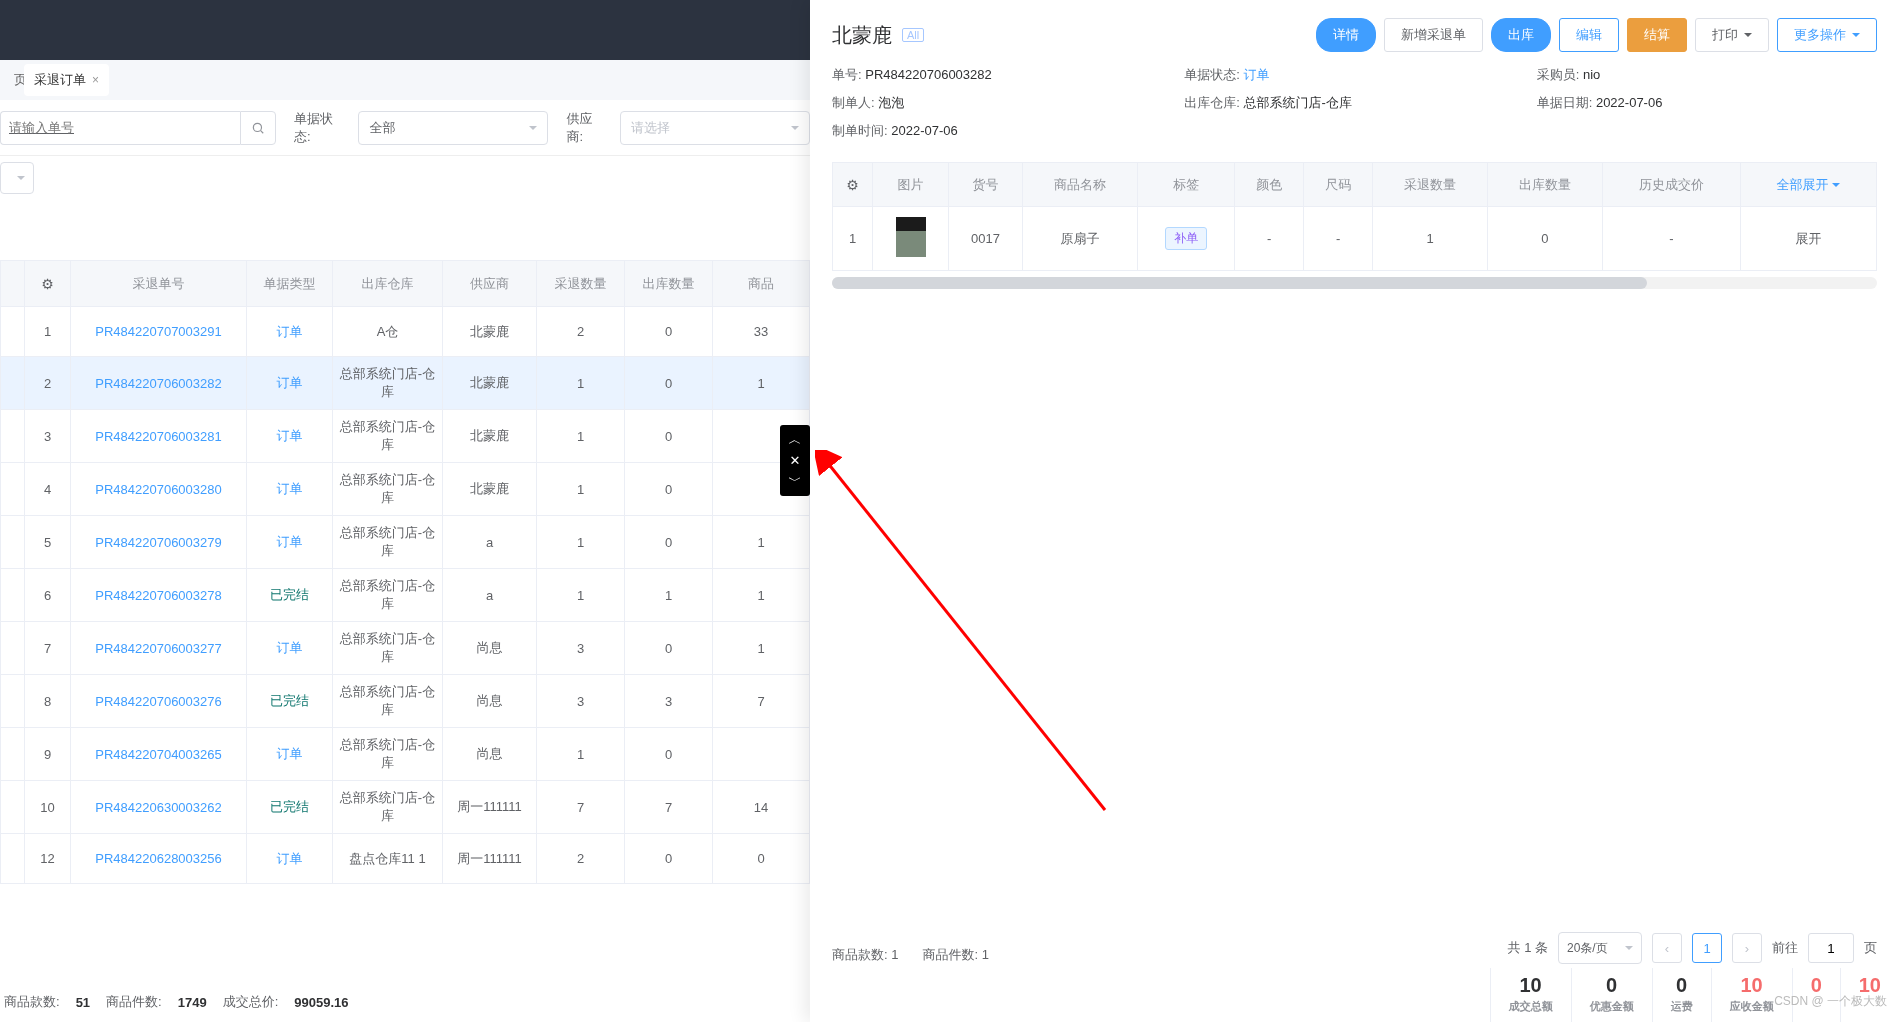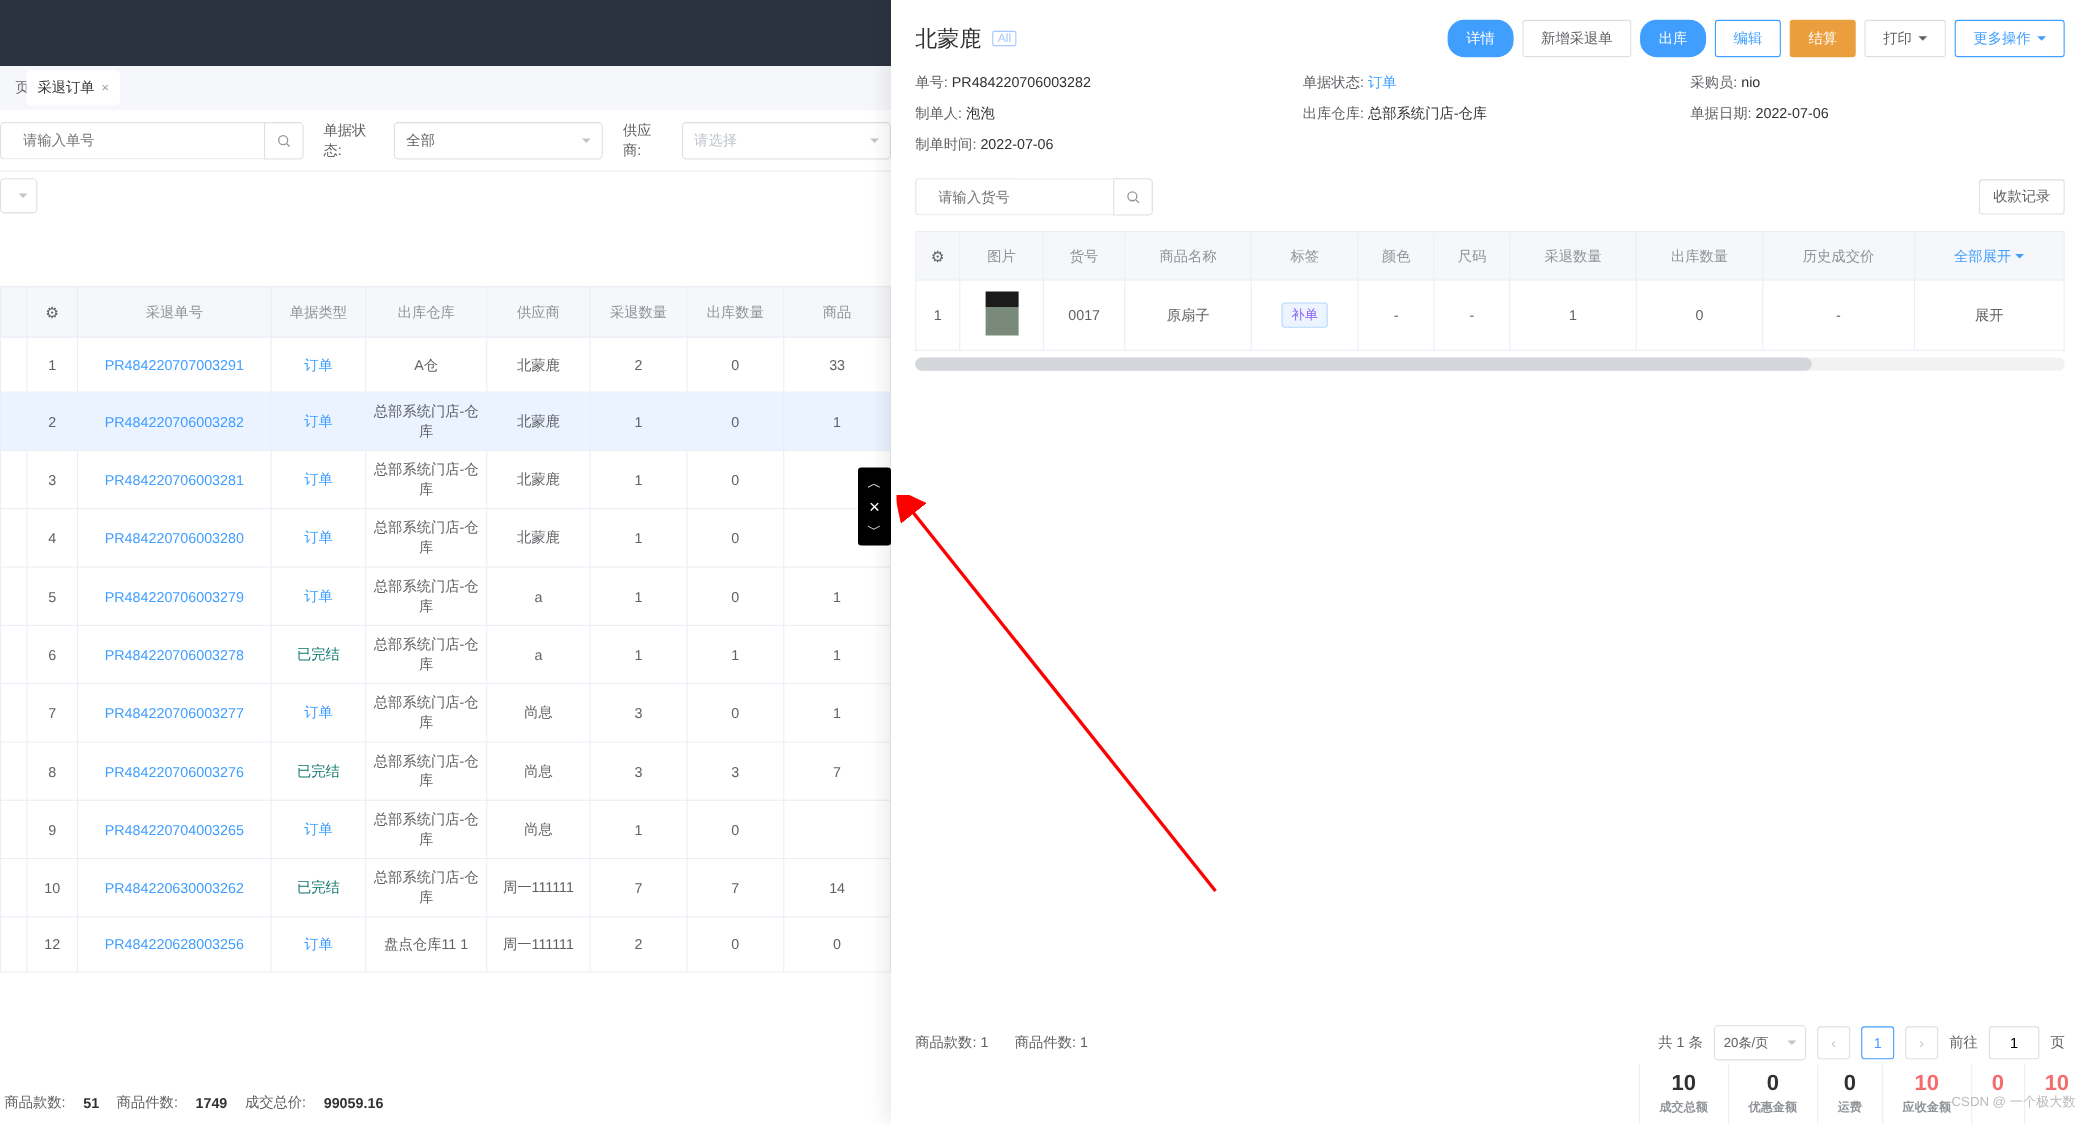--- a/index.html
+++ b/index.html
@@ -5,21 +5,21 @@
 * { box-sizing: border-box; margin: 0; padding: 0; }
 body { font-family: -apple-system, "PingFang SC", "Microsoft YaHei", sans-serif; font-size: 13px; color: #333; background: #fff; overflow: hidden; width: 1899px; height: 1022px; position: relative; }
 .top-dark { height: 60px; background: #2c3340; width: 810px; }
 .tabs-bar { height: 40px; background: #f5f7fa; display: flex; align-items: center; padding: 0 4px; width: 810px; }
 .tab { padding: 0 10px; height: 32px; display: flex; align-items: center; gap: 6px; font-size: 13px; color: #666; border-radius: 4px; }
 .tab.home { width: 20px; }
 .tab.active { background: #fff; color: #333; }
 .tab .close { color: #999; font-size: 12px; cursor: pointer; }
 .filter-bar { height: 56px; display: flex; align-items: center; padding: 0 0 0 0; gap: 18px; border-bottom: 1px solid #eee; width: 810px; }
 .search-box { display: flex; }
-.search-box input { width: 240px; height: 34px; border: 1px solid #dcdfe6; border-right: none; border-radius: 4px 0 0 4px; padding: 0 20px; font-size: 13px; color: #606266; outline: none; }
+.search-box input { width: 240px; height: 34px; border: 1px solid #dcdfe6; border-right: none; border-radius: 4px 0 0 4px; padding: 0 8px; font-size: 13px; color: #606266; outline: none; text-decoration: underline; }
 .search-box .btn { width: 36px; height: 34px; border: 1px solid #dcdfe6; border-radius: 0 4px 4px 0; background: #fff; display: flex; align-items: center; justify-content: center; color: #909399; cursor: pointer; }
 .filter-label { color: #606266; }
 .select-box { min-width: 190px; height: 34px; border: 1px solid #dcdfe6; border-radius: 4px; padding: 0 26px 0 10px; position: relative; display: flex; align-items: center; color: #606266; cursor: pointer; }
 .select-box::after { content: ""; position: absolute; right: 10px; top: 14px; border: 4px solid transparent; border-top-color: #c0c4cc; }
 .select-box.placeholder { color: #c0c4cc; }
 .small-select { height: 32px; border: 1px solid #dcdfe6; border-radius: 4px; padding: 0 24px 0 8px; position: relative; display: flex; align-items: center; color: #606266; font-size: 12px; cursor: pointer; background: #fff; }
 .small-select::after { content: ""; position: absolute; right: 8px; top: 13px; border: 4px solid transparent; border-top-color: #c0c4cc; }
 .tool-row { height: 44px; display: flex; align-items: center; padding: 0 0; width: 810px; }
 .left-table { position: absolute; left: 0; top: 260px; width: 810px; }
 .left-table table { width: 100%; border-collapse: collapse; table-layout: fixed; }
@@ -56,21 +56,21 @@
 .dp-table td { height: 58px; }
 .tag-blue { display: inline-block; padding: 2px 8px; border: 1px solid #b3d8ff; background: #ecf5ff; color: #8b5cf6; border-radius: 3px; font-size: 12px; }
 .thumb { width: 30px; height: 40px; background: linear-gradient(#1b1b1b 0 35%, #7a8a7a 35% 100%); display: inline-block; }
 .expand-all { color: #409eff; display: inline-flex; align-items: center; gap: 4px; }
 .expand-all::after { content: ""; border: 4px solid transparent; border-top-color: #409eff; margin-top: 4px; }
 .scrollbar-h { height: 12px; margin: 6px 22px 0 22px; background: #f2f2f2; border-radius: 6px; position: relative; }
 .scrollbar-h .thumb-bar { position: absolute; left: 0; top: 0; bottom: 0; width: 78%; background: #d3d6db; border-radius: 6px; }
 .floating-nav { position: absolute; left: 780px; top: 425px; width: 30px; background: #000; border-radius: 3px; display: flex; flex-direction: column; align-items: center; padding: 4px 0; z-index: 20; }
 .floating-nav span { color: #fff; font-size: 13px; padding: 2px 0; cursor: pointer; }
 .arrow-svg { position: absolute; left: 815px; top: 450px; pointer-events: none; z-index: 15; }
-.dp-footer { position: absolute; bottom: 58px; left: 0; right: 0; padding: 0 22px; display: flex; align-items: center; gap: 24px; font-size: 13px; color: #606266; }
+.dp-footer { position: absolute; bottom: 58px; left: 0; right: 0; padding: 0 22px; display: flex; align-items: flex-end; gap: 24px; font-size: 13px; color: #606266; }
 .pager { margin-left: auto; display: flex; align-items: center; gap: 10px; }
 .pgbtn { width: 30px; height: 30px; border: 1px solid #dcdfe6; border-radius: 3px; display: inline-flex; align-items: center; justify-content: center; color: #c0c4cc; cursor: pointer; }
 .pgbtn.active { border-color: #409eff; color: #409eff; }
 .pginput { width: 46px; height: 30px; border: 1px solid #dcdfe6; border-radius: 3px; text-align: center; }
 .dp-totals { position: absolute; bottom: 0; right: 0; display: flex; }
 .tot-cell { padding: 6px 18px 8px 18px; text-align: center; border-left: 1px solid #ebeef5; }
 .tot-cell .num { font-size: 20px; font-weight: 700; color: #303133; }
 .tot-cell .num.red { color: #f56c6c; }
 .tot-cell .lbl { font-size: 11px; color: #909399; margin-top: 2px; font-weight: bold; }
 .watermark { position: absolute; right: 12px; bottom: 12px; font-size: 12px; color: #bbb; }
@@ -303,32 +303,20 @@
       <div><span>单号:</span> <span class="val">PR484220706003282</span></div>
       <div><span>单据状态:</span> <span class="val link-v">订单</span></div>
       <div><span>采购员:</span> <span class="val">nio</span></div>
       <div><span>制单人:</span> <span class="val">泡泡</span></div>
       <div><span>出库仓库:</span> <span class="val">总部系统门店-仓库</span></div>
       <div><span>单据日期:</span> <span class="val">2022-07-06</span></div>
       <div><span>制单时间:</span> <span class="val">2022-07-06</span></div>
     </div>
   </div>
 
-  <div class="dp-search">
-    <div class="search-box">
-      <input style="width: 180px;" placeholder="请输入货号">
-      <div class="btn">
-        <svg width="14" height="14" viewBox="0 0 24 24" fill="none" stroke="currentColor" stroke-width="2">
-            <circle cx="11" cy="11" r="7"></circle>
-            <line x1="21" y1="21" x2="16.6" y2="16.6"></line>
-          </svg>
-      </div>
-    </div>
-    <div class="dp-btn" style="height:32px;padding:0 12px">收款记录</div>
-  </div>
 
   <div class="dp-table-wrap">
     <table class="dp-table">
       <thead>
           <tr>
         <th style="width:40px"><span class="gear">⚙</span></th>
         <th>图片</th>
         <th>货号</th>
         <th>商品名称</th>
         <th>标签</th>

